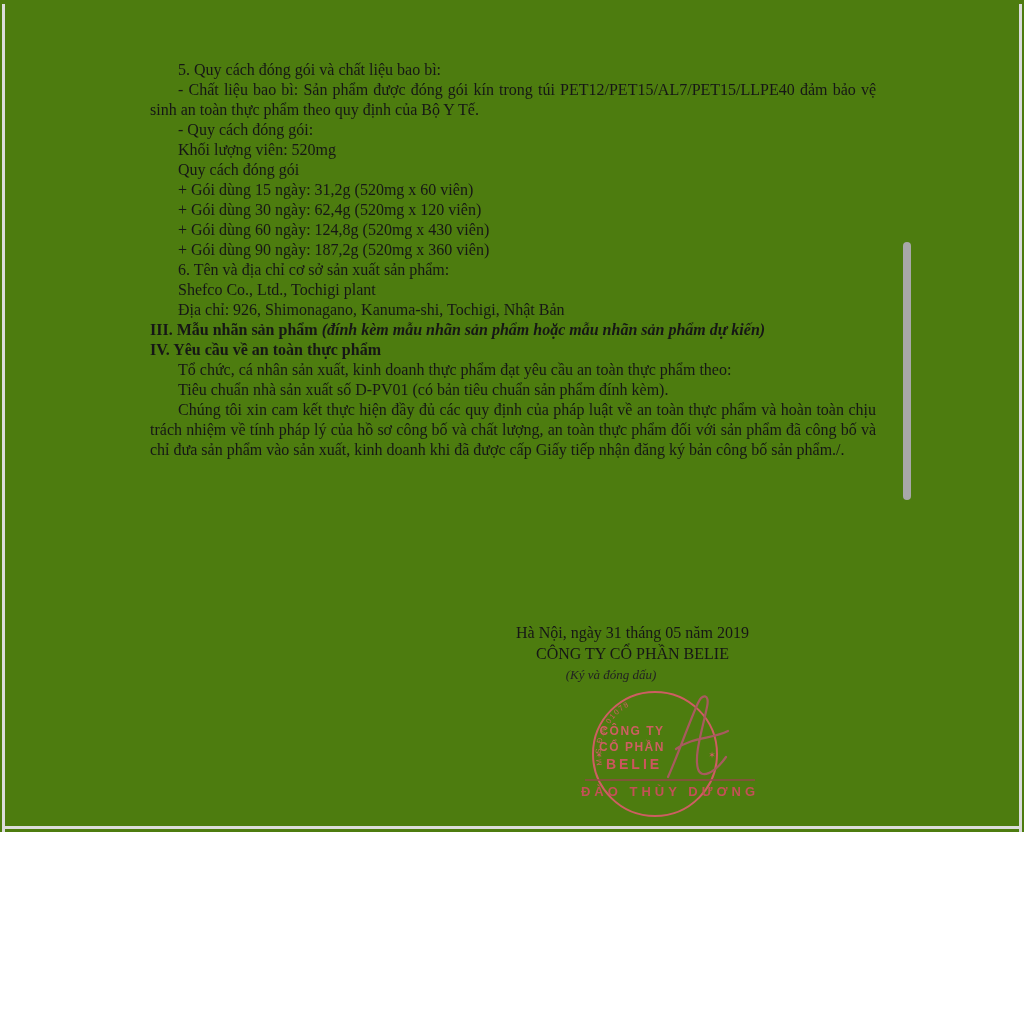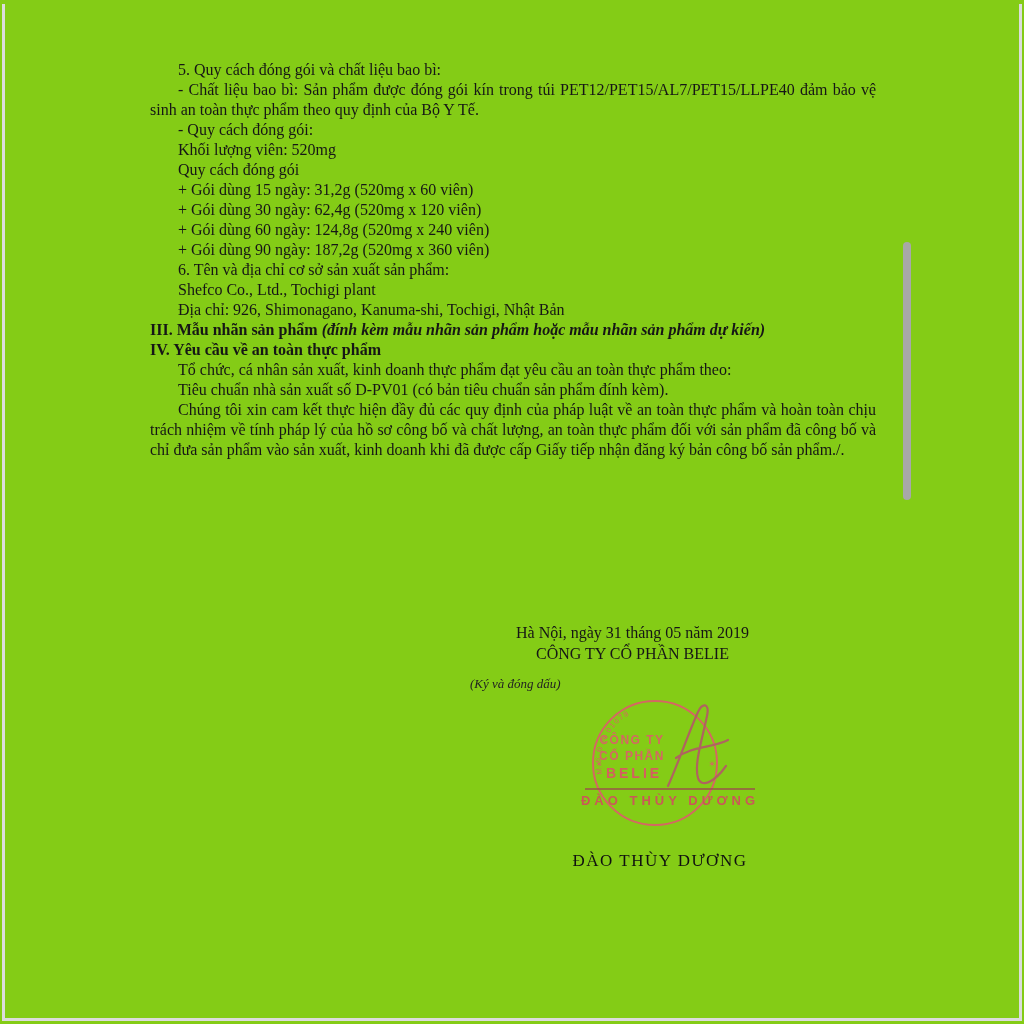--- a/index.html
+++ b/index.html
@@ -1,20 +1,20 @@
 <!DOCTYPE html>
 <html><head>
 <meta charset="utf-8">
 <style>
   * { margin:0; padding:0; box-sizing:border-box; }
   html,body { background:#fff; }
   .page {
     position:relative;
-    width:1024px; height:1024px;
-    background:#84cc16;
+    width:1024px; height:832px;
+    background:#4d7c0f;
     font-family:"Liberation Serif","DejaVu Serif",serif;
     color:#161616;
     overflow:hidden;
   }
   
   .edge { position:absolute; background:#dcdcdc; }
   .edge-left  { left:2px; top:4px; width:3px; height:1016px; }
   .edge-right { right:2px; top:4px; width:3px; height:1016px; }
   .edge-bottom{ left:2px; bottom:3px; width:1020px; height:3px; }
 
@@ -30,22 +30,22 @@
   .bi { font-style:italic; font-weight:700; } .mt8 { margin-top:8px; } .mt10 { margin-top:10px; }
   .mt12 { margin-top:12px; } .mt16 { margin-top:16px; } .mt18 { margin-top:18px; }
   .mt20 { margin-top:20px; }
 
   .sig-block {
     position:absolute; left:470px; top:622px; width:380px;
     text-align:center; font-size:16px; line-height:21px;
   }
   .sig-head { padding-right:55px; }
   .sig-note {
-    margin-top:9px; font-size:13px; font-style:italic;
-    text-align:left; padding-right:98px; color:#222;
+    font-size:13px; font-style:italic;
+    text-align:center; padding-right:98px; color:#222;
   }
   .stamp-wrap { margin-top:2px; }
   .stamp-svg { display:block; margin:0 auto; }
   .signer-black {
     margin-top:14px; font-size:17px; letter-spacing:1.5px; color:#101010;
   }
 
   .scrollbar-thumb {
     position:absolute; left:903px; top:242px; width:8px; height:258px;
     background:#a8a8a8; border-radius:4px; cursor:pointer;
@@ -61,21 +61,21 @@
   <div class="edge edge-bottom"></div>
 
   <div class="content">
     <p class="pad">5. Quy cách đóng gói và chất liệu bao bì:</p>
     <p class="indent just mt12">- Chất liệu bao bì: Sản phẩm được đóng gói kín trong túi PET12/PET15/AL7/PET15/LLPE40 đảm bảo vệ sinh an toàn thực phẩm theo quy định của Bộ Y Tế.</p>
     <p class="pad">- Quy cách đóng gói:</p>
     <p class="pad">Khối lượng viên: 520mg</p>
     <p class="pad">Quy cách đóng gói</p>
     <p class="pad">+ Gói dùng 15 ngày: 31,2g (520mg x 60 viên)</p>
     <p class="pad">+ Gói dùng 30 ngày: 62,4g (520mg x 120 viên)</p>
-    <p class="pad">+ Gói dùng 60 ngày: 124,8g (520mg x 240 viên)</p>
+    <p class="pad">+ Gói dùng 60 ngày: 124,8g (520mg x 430 viên)</p>
     <p class="pad">+ Gói dùng 90 ngày: 187,2g (520mg x 360 viên)</p>
 
     <p class="pad mt10">6. Tên và địa chỉ cơ sở sản xuất sản phẩm:</p>
     <p class="pad mt8">Shefco Co., Ltd., Tochigi plant</p>
     <p class="pad">Địa chỉ: 926, Shimonagano, Kanuma-shi, Tochigi, Nhật Bản</p>
 
     <p class="mt16"><span class="b">III. Mẫu nhãn sản phẩm</span> <span class="bi">(đính kèm mẫu nhãn sản phẩm hoặc mẫu nhãn sản phẩm dự kiến)</span></p>
 
     <p class="b mt20">IV. Yêu cầu về an toàn thực phẩm</p>
     <p class="pad mt12">Tổ chức, cá nhân sản xuất, kinh doanh thực phẩm đạt yêu cầu an toàn thực phẩm theo:</p>

